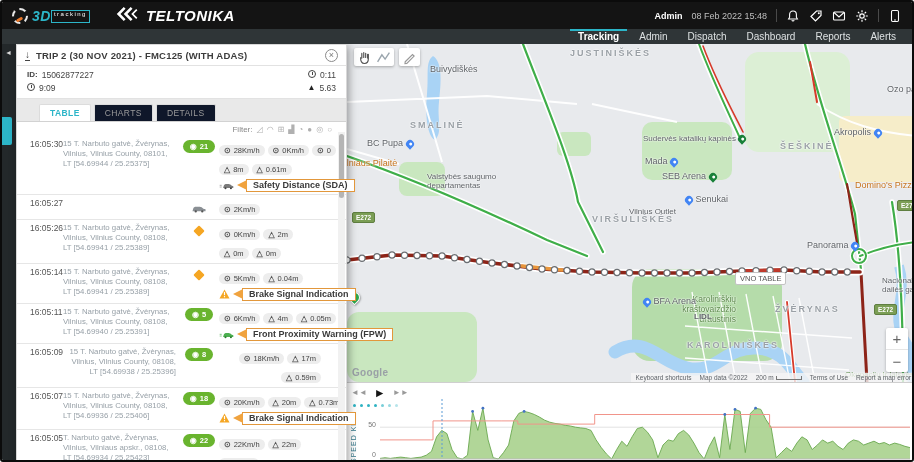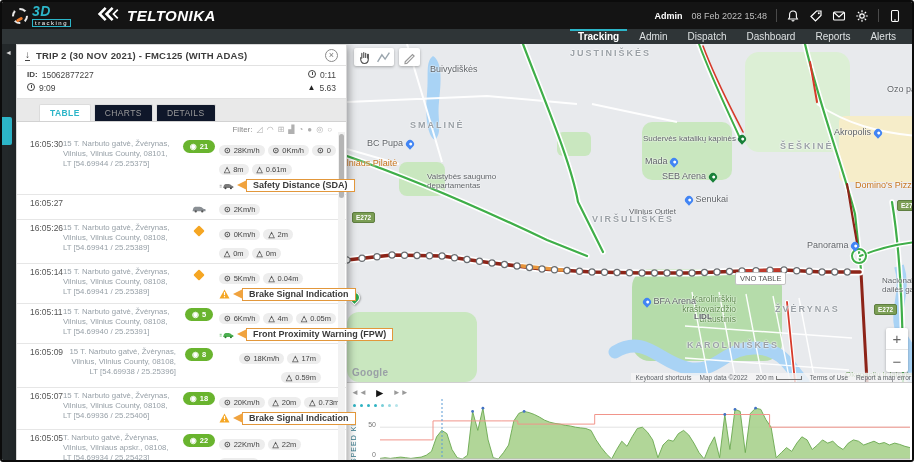--- a/index.html
+++ b/index.html
@@ -2,21 +2,21 @@
 <html><head>
 <meta charset="utf-8">
 <style>
 *{margin:0;padding:0;box-sizing:border-box;font-family:"Liberation Sans",sans-serif}
 #app{position:relative;width:914px;height:462px;background:#fff;border:2px solid #0b0b0b;border-radius:3px;overflow:hidden}
 
 .topbar{position:absolute;left:0;top:0;right:0;height:27px;background:#141414;display:flex;align-items:center;padding:0 10px;z-index:40}
 .brand3d{display:flex;align-items:center;gap:4px}
 .globe{width:16px;height:16px;border:2.5px dashed #e8e8e8;border-radius:50%;position:relative}
 .globe::after{content:"";position:absolute;left:2px;top:8px;width:7px;height:3px;background:#e8772a;border-radius:2px;transform:rotate(-30deg)}
-.b3d-txt{display:flex;flex-direction:column;line-height:1}
+.b3d-txt{display:flex;flex-direction:row;line-height:1}
 .b3d-top{color:#2cb5c8;font-weight:bold;font-size:14px;font-style:italic;letter-spacing:.5px}
 .b3d-bot{color:#fff;font-size:6px;letter-spacing:1.5px;border:1px solid #2cb5c8;padding:0 2px;margin-top:1px}
 .teltonika{display:flex;align-items:center;gap:4px;margin-left:26px}
 .telt-txt{color:#fff;font-weight:bold;font-style:italic;font-size:15px;letter-spacing:.5px}
 .top-right{margin-left:auto;display:flex;align-items:center;gap:9px}
 .user{color:#fff;font-size:9px;font-weight:bold}
 .dt{color:#bfbfbf;font-size:9px}
 .tsep{width:1px;height:13px;background:#4a4a4a}
 .ticon{width:14px;height:14px;display:inline-flex;cursor:pointer}
 .ticon svg{width:14px;height:14px}

